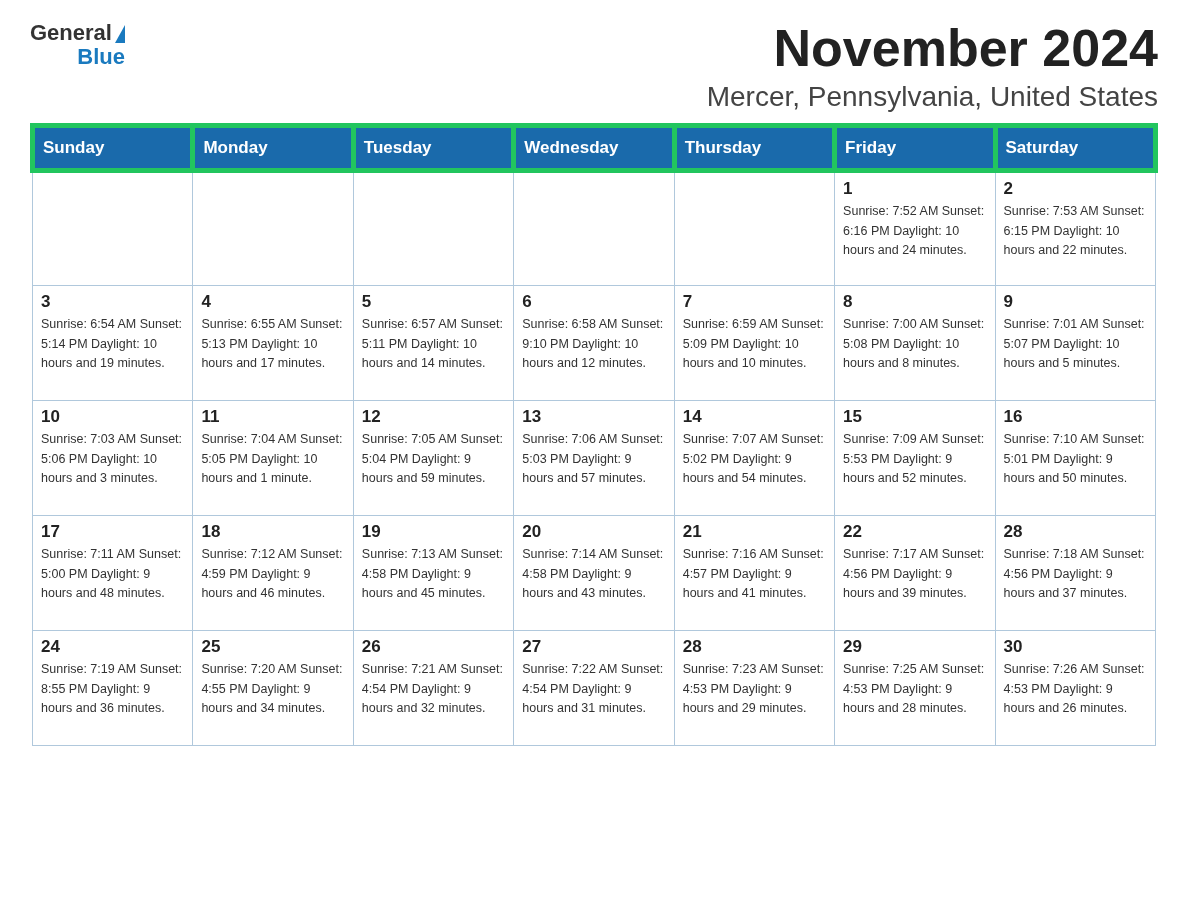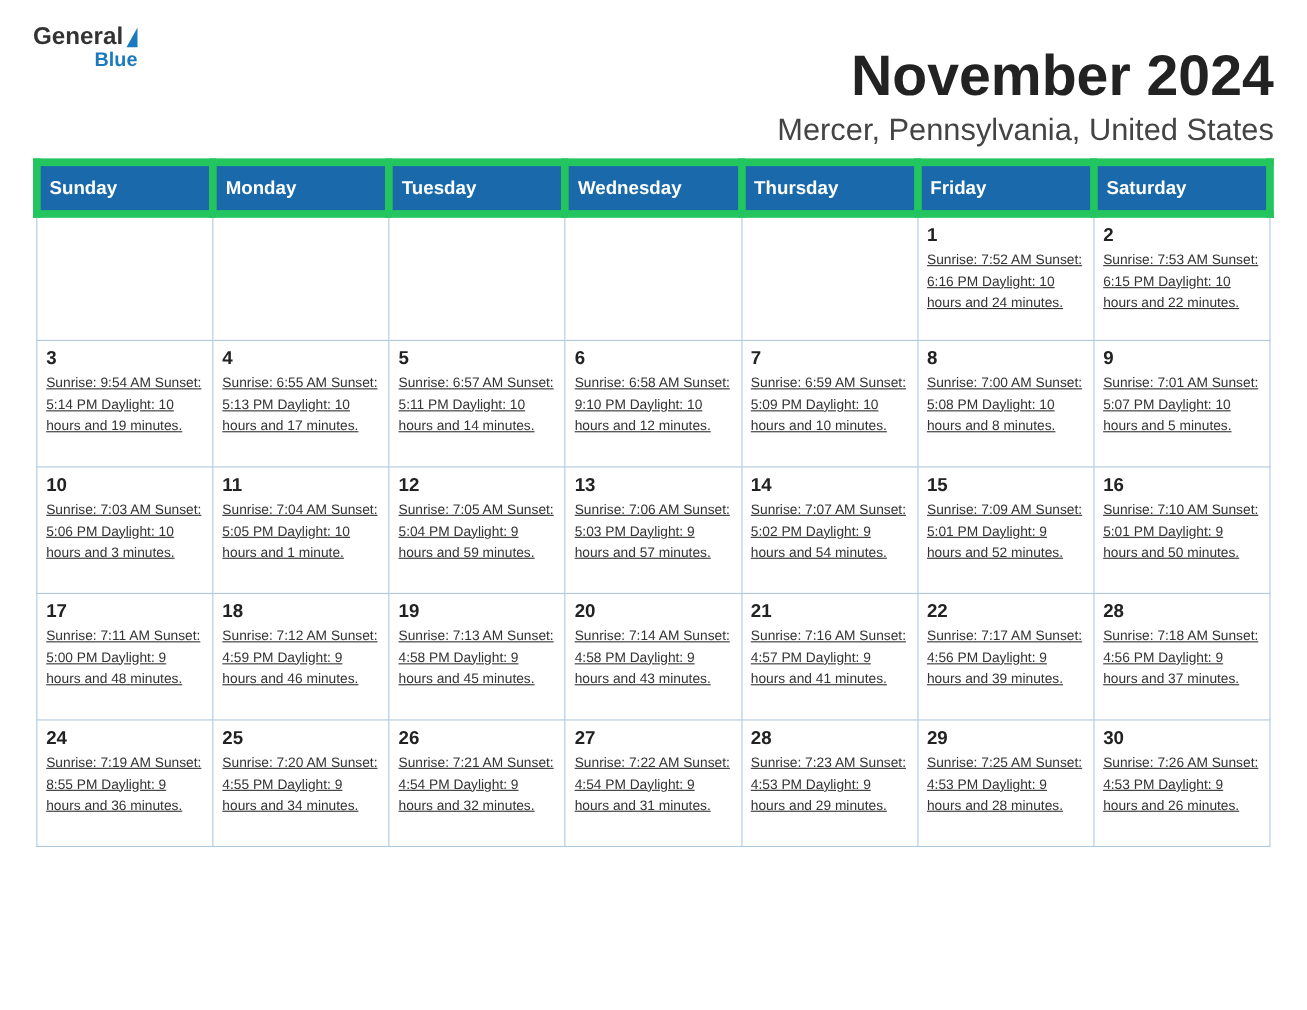--- a/index.html
+++ b/index.html
@@ -34,29 +34,28 @@
     }
     .logo-triangle {
       width: 0;
       height: 0;
       border-left: 10px solid transparent;
       border-bottom: 18px solid #1a7abf;
       margin-left: 3px;
       margin-bottom: -2px;
     }
     .logo-blue-text {
-      font-size: 18px;
+      font-size: 22px;
       font-weight: bold;
       color: #1a7abf;
       margin-top: -2px;
       margin-left: 2px;
     }
     .title-section {
       text-align: right;
-      margin-top: 21px;
     }
     .page-title {
       font-size: 52px;
       font-weight: bold;
       color: #222;
       line-height: 1.1;
     }
     .subtitle {
       font-size: 28px;
       color: #444;
@@ -67,21 +66,21 @@
       border-collapse: collapse;
       margin-top: 10px;
     }
     .calendar thead tr th {
       background: #1a6aab;
       color: #fff;
       font-size: 17px;
       font-weight: 600;
       padding: 10px 8px;
       text-align: left;
-      border: 7px solid #22c55e;
+      border: 5px solid #22c55e;
     }
     .calendar tbody tr td {
       border: 1px solid #b0c8dc;
       vertical-align: top;
       padding: 6px 8px;
       width: 14.28%;
       min-height: 90px;
       height: 115px;
       background: #fff;
     }
@@ -95,21 +94,20 @@
       font-size: 17px;
       font-weight: bold;
       color: #222;
       display: block;
       margin-bottom: 3px;
     }
     .day-info {
       font-size: 12.5px;
       color: #333;
       line-height: 1.55;
-      text-decoration: underline;
     }
     .empty-cell {
       background: #f5f8fa;
     }
     tbody tr td {
       border-top: 1.5px solid #a0bcd4;
     }
   </style>
 </head>
 <body>
@@ -158,21 +156,21 @@
           <span class="day-number">2</span>
           <div class="day-info">Sunrise: 7:53 AM
 Sunset: 6:15 PM
 Daylight: 10 hours
 and 22 minutes.</div>
         </td>
       </tr>
       <tr>
         <td>
           <span class="day-number">3</span>
-          <div class="day-info">Sunrise: 9:54 AM
+          <div class="day-info">Sunrise: 6:54 AM
 Sunset: 5:14 PM
 Daylight: 10 hours
 and 19 minutes.</div>
         </td>
         <td>
           <span class="day-number">4</span>
           <div class="day-info">Sunrise: 6:55 AM
 Sunset: 5:13 PM
 Daylight: 10 hours
 and 17 minutes.</div>
@@ -245,21 +243,21 @@
         <td>
           <span class="day-number">14</span>
           <div class="day-info">Sunrise: 7:07 AM
 Sunset: 5:02 PM
 Daylight: 9 hours
 and 54 minutes.</div>
         </td>
         <td>
           <span class="day-number">15</span>
           <div class="day-info">Sunrise: 7:09 AM
-Sunset: 5:01 PM
+Sunset: 5:53 PM
 Daylight: 9 hours
 and 52 minutes.</div>
         </td>
         <td>
           <span class="day-number">16</span>
           <div class="day-info">Sunrise: 7:10 AM
 Sunset: 5:01 PM
 Daylight: 9 hours
 and 50 minutes.</div>
         </td>

